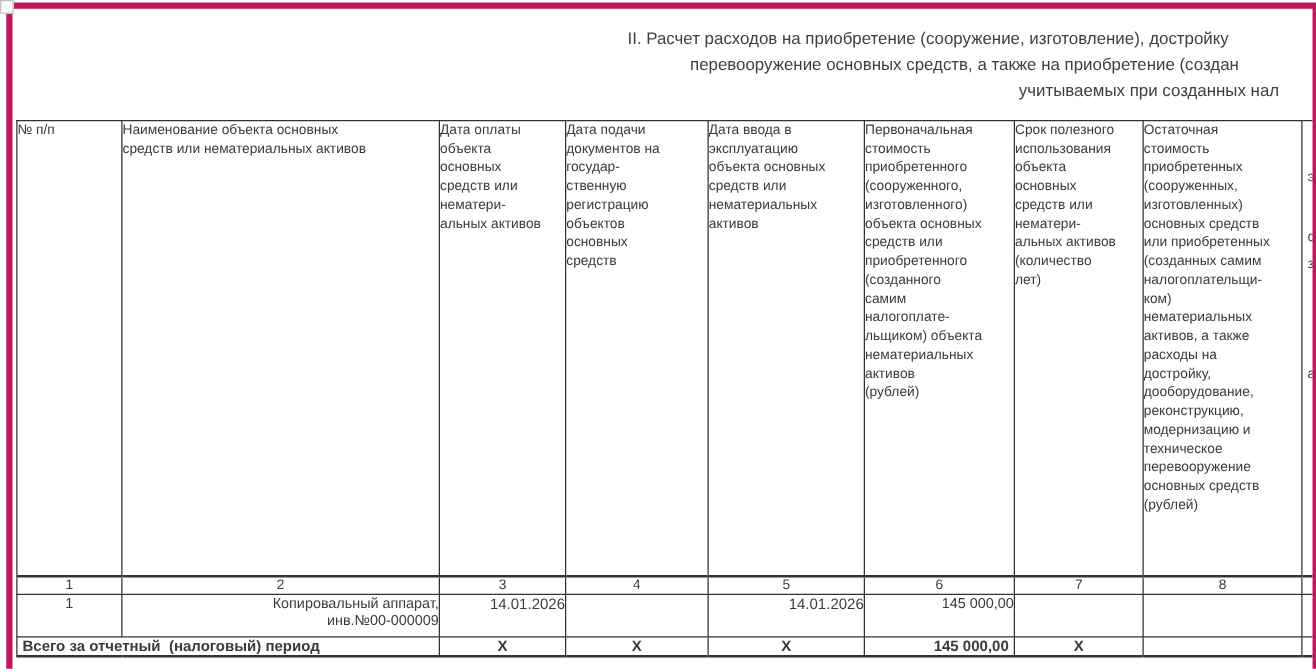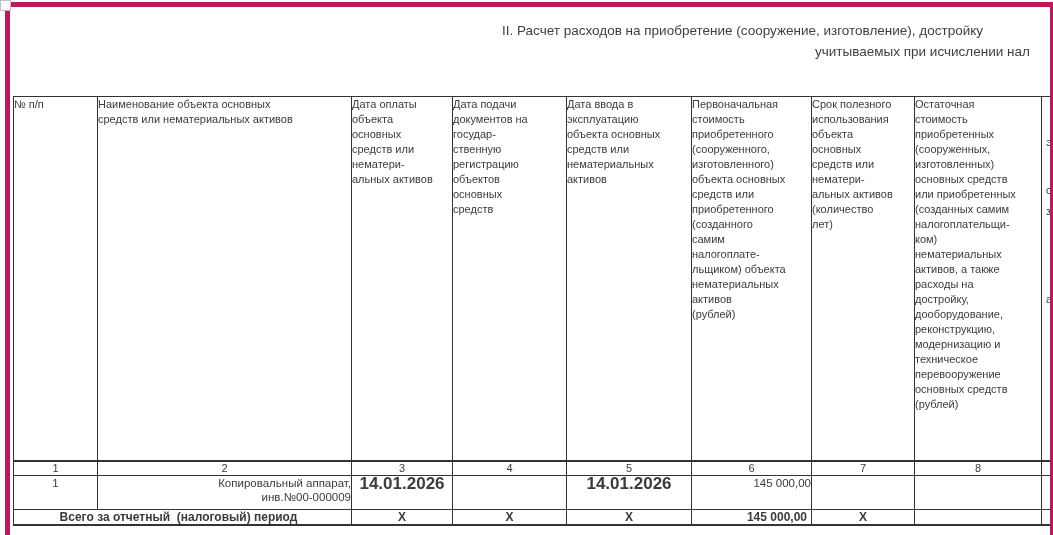--- a/index.html
+++ b/index.html
@@ -28,44 +28,45 @@
   }
   table.form td{
     border:1px solid #333333;padding:0;vertical-align:top;
     overflow:hidden;
   }
   td.hdr{ text-align:left;padding:2px 2px 0 2px;white-space:pre-line;height:363px; }
   tr.hdr-row td{ border-bottom:2px solid #333333; }
   td.colnum{ text-align:center;height:13px;line-height:13px;padding:1px 0 0 0; }
   tr.data-row td{ height:33px; }
   td.name-cell{ text-align:right;padding:2px 4px 0 4px;white-space:pre-line;line-height:14px;font-size:11.5px; }
-  td.date-cell{ text-align:center;padding:2px 0 0 4px;font-size:17px;font-weight:bold; }
+  td.date-cell{ text-align:right;padding:2px 0 0 4px;font-size:12px; }
   td.num-cell{ text-align:right;padding:2px 4px 0 0;font-size:11.5px; }
   td.center-cell{ text-align:center;padding:2px 0 0 0;font-size:11.5px; }
   tr.total-row td{
     border-bottom:2px solid #333333;height:13px;line-height:13px;
     font-weight:bold;font-size:12px;
   }
-  tr.total-row td.total-label{ text-align:center;padding:1px 12px 0 4px;white-space:pre;overflow:hidden; }
+  tr.total-row td.total-label{ text-align:left;padding:1px 12px 0 4px;white-space:pre;overflow:hidden; }
   tr.total-row td.x-cell{ text-align:center;padding:1px 0 0 0; }
   tr.total-row td.sum-cell{ text-align:right;padding:1px 4px 0 0; }
   td.cut-col{ position:relative; }
   .frag{ position:absolute;left:4px;white-space:nowrap; }
   .frag-0{ top:38px; } .frag-1{ top:86px; } .frag-2{ top:107px; } .frag-3{ top:195px; }
 </style>
 </head>
 <body>
 
 <div class="corner-square"></div>
 
 <div class="page-frame">
 
   <div class="doc-title">
     <div class="t-line t1">II. Расчет расходов на приобретение (сооружение, изготовление), достройку</div>
-    <div class="t-line t3">учитываемых при исчислении нал</div>
+    <div class="t-line t2">перевооружение основных средств, а также на приобретение (создан</div>
+    <div class="t-line t3">учитываемых при созданных нал</div>
   </div>
 
   <table class="form">
     <colgroup>
       <col style="width:84px">
         <col style="width:254px">
         <col style="width:101px">
       <col style="width:114px">
         <col style="width:125px">
         <col style="width:120px">

